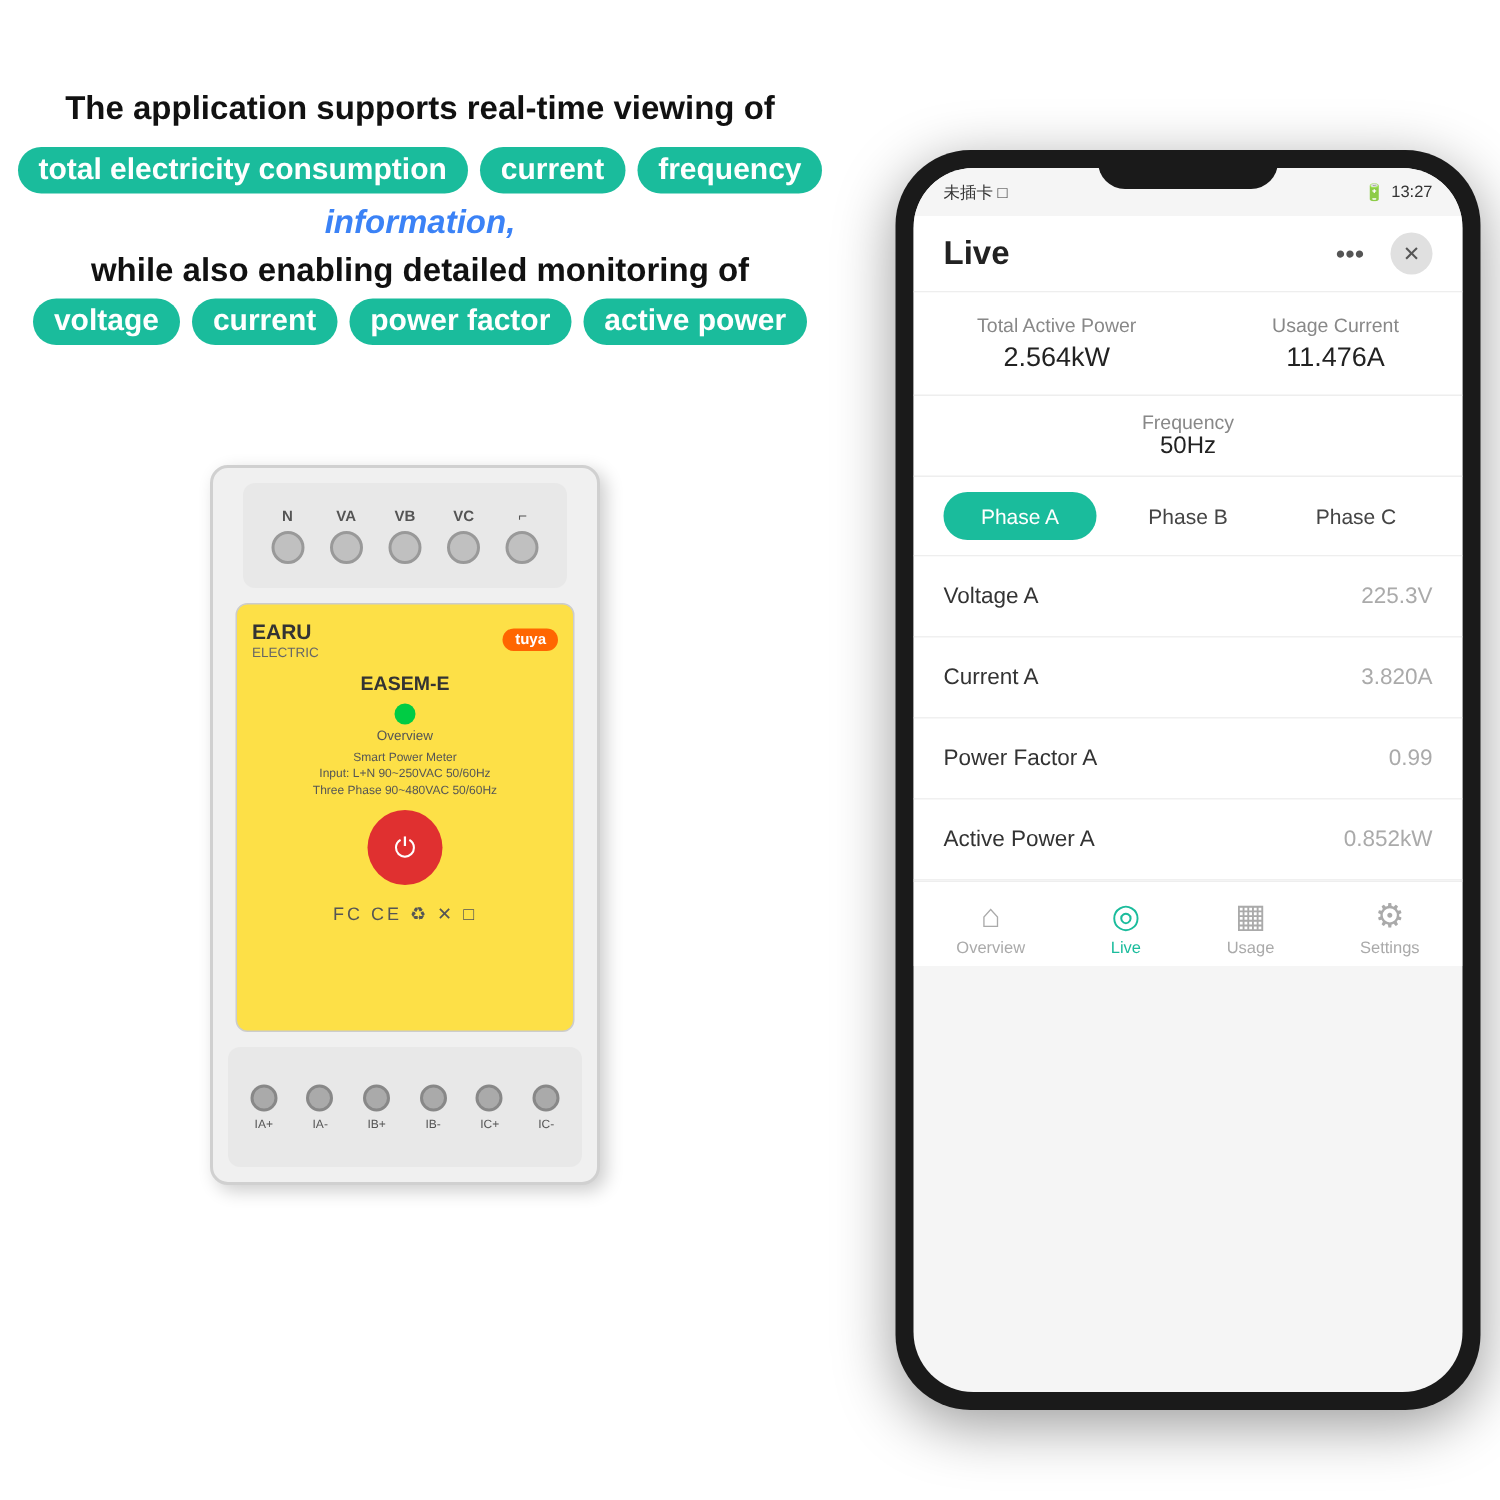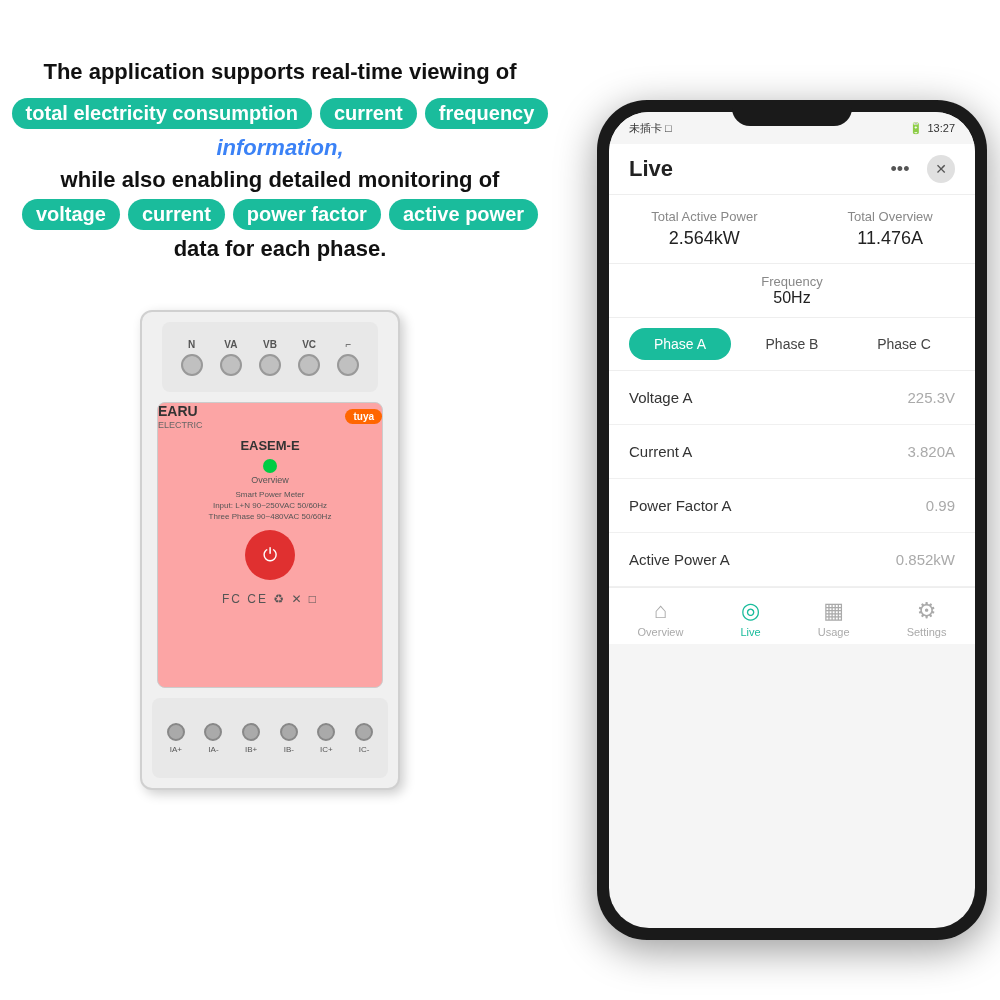--- a/index.html
+++ b/index.html
@@ -131,26 +131,27 @@
       border: 2px solid #999;
       margin-top: 4px;
     }
 
     .device-body {
       position: absolute;
       top: 90px;
       left: 15px;
       right: 15px;
       bottom: 100px;
-      background: #fca5a5;
+      background: #fde047;
       border-radius: 8px;
       border: 1px solid #ccc;
       display: flex;
       flex-direction: column;
       align-items: center;
+      padding: 10px;
     }
 
     .brand-area {
       display: flex;
       align-items: center;
       justify-content: space-between;
       width: 100%;
       margin-bottom: 4px;
     }
 
@@ -504,21 +505,20 @@
     </div>
   <p class="info-text">information,</p>
   <p class="monitor-text">while also enabling detailed monitoring of</p>
   <div class="tags-row2">
 
   <span class="tag">voltage</span>
       <span class="tag">current</span>
       <span class="tag">power factor</span>
       <span class="tag">active power</span>
     </div>
-  <p class="data-text">data for each phase.</p>
 </div>
 
 <div class="device-area">
   <div class="device-outer">
 
     <div class="device-top-rail">
       <div>
         <div class="terminal-label">N</div>
         <div class="terminal-screw"></div>
       </div>
@@ -610,21 +610,21 @@
       </div>
     </div>
 
     <div class="power-summary">
       <div class="power-item">
         <div class="power-label">Total Active Power</div>
         <div class="power-value">2.564kW</div>
       </div>
       <div style="width:1px; background:#eee;"></div>
       <div class="power-item">
-        <div class="power-label">Total Overview</div>
+        <div class="power-label">Usage Current</div>
         <div class="power-value">11.476A</div>
       </div>
     </div>
 
     <div class="frequency-section">
       <div class="freq-label">Frequency</div>
       <div class="freq-value">50Hz</div>
     </div>
 
     <div class="phase-tabs" id="phase-tabs-container">

